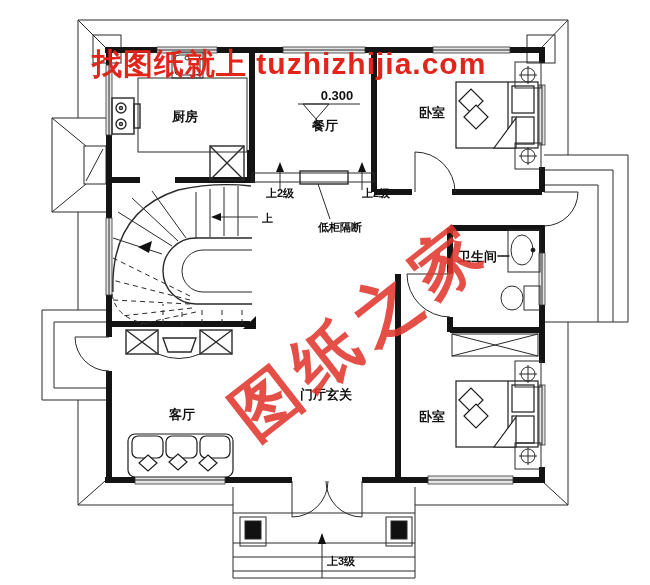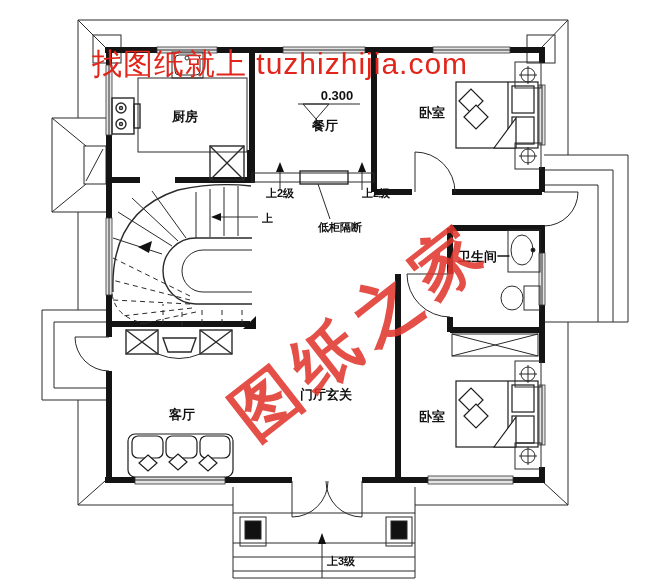--- a/index.html
+++ b/index.html
@@ -1,19 +1,19 @@
 <!DOCTYPE html>
 <html><head>
 <meta charset="utf-8">
 <style>
   html,body{margin:0;padding:0;background:#fff;}
   #plan{position:relative;width:650px;height:585px;background:#fff;overflow:hidden;
         font-family:"Liberation Sans",sans-serif;}
   #plan svg{position:absolute;left:0;top:0;}
-  .wm-top{position:absolute;left:92px;top:44px;font-size:30px;font-weight:normal;
+  .wm-top{position:absolute;left:92px;top:44px;font-size:30px;font-weight:bold;
           color:#e1251b;white-space:nowrap;letter-spacing:1px;z-index:5;text-align:center;}
   .wm-diag{position:absolute;left:360px;top:330px;font-size:66px;font-weight:bold;
            color:rgba(224,55,45,0.88);white-space:nowrap;letter-spacing:10px;z-index:5;
            transform:translate(-50%,-50%) rotate(-38deg);}
   text{font-family:"Liberation Sans",sans-serif;fill:#111;font-weight:bold;}
   .lbl{font-size:13px;}
   .ann{font-size:11px;}
   .thin{stroke:#2a2a2a;stroke-width:1;fill:none;}
   .thin2{stroke:#2a2a2a;stroke-width:1.4;fill:none;}
   .wall{stroke:#141414;stroke-width:6;fill:none;}

